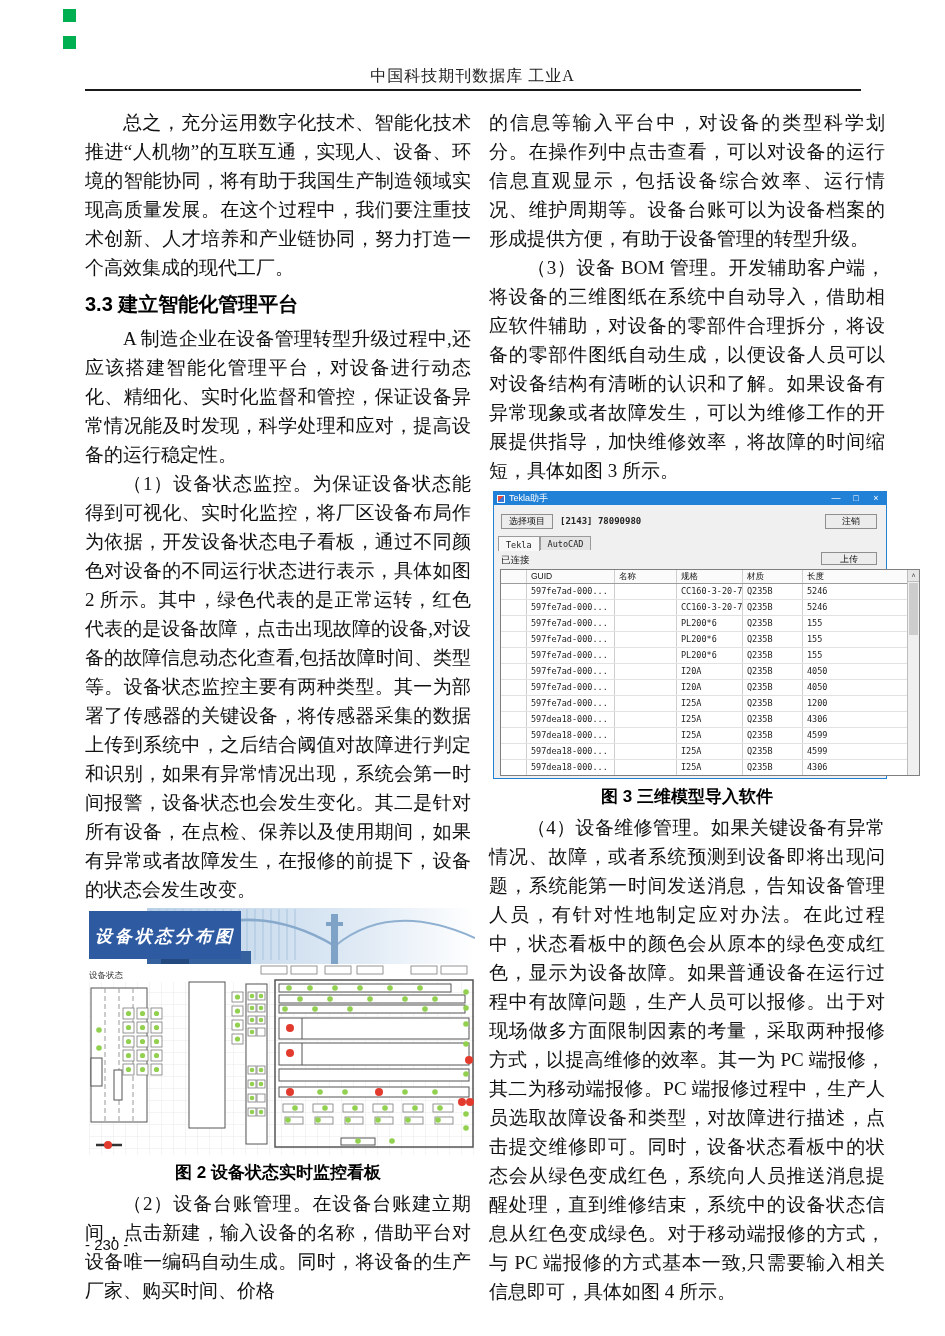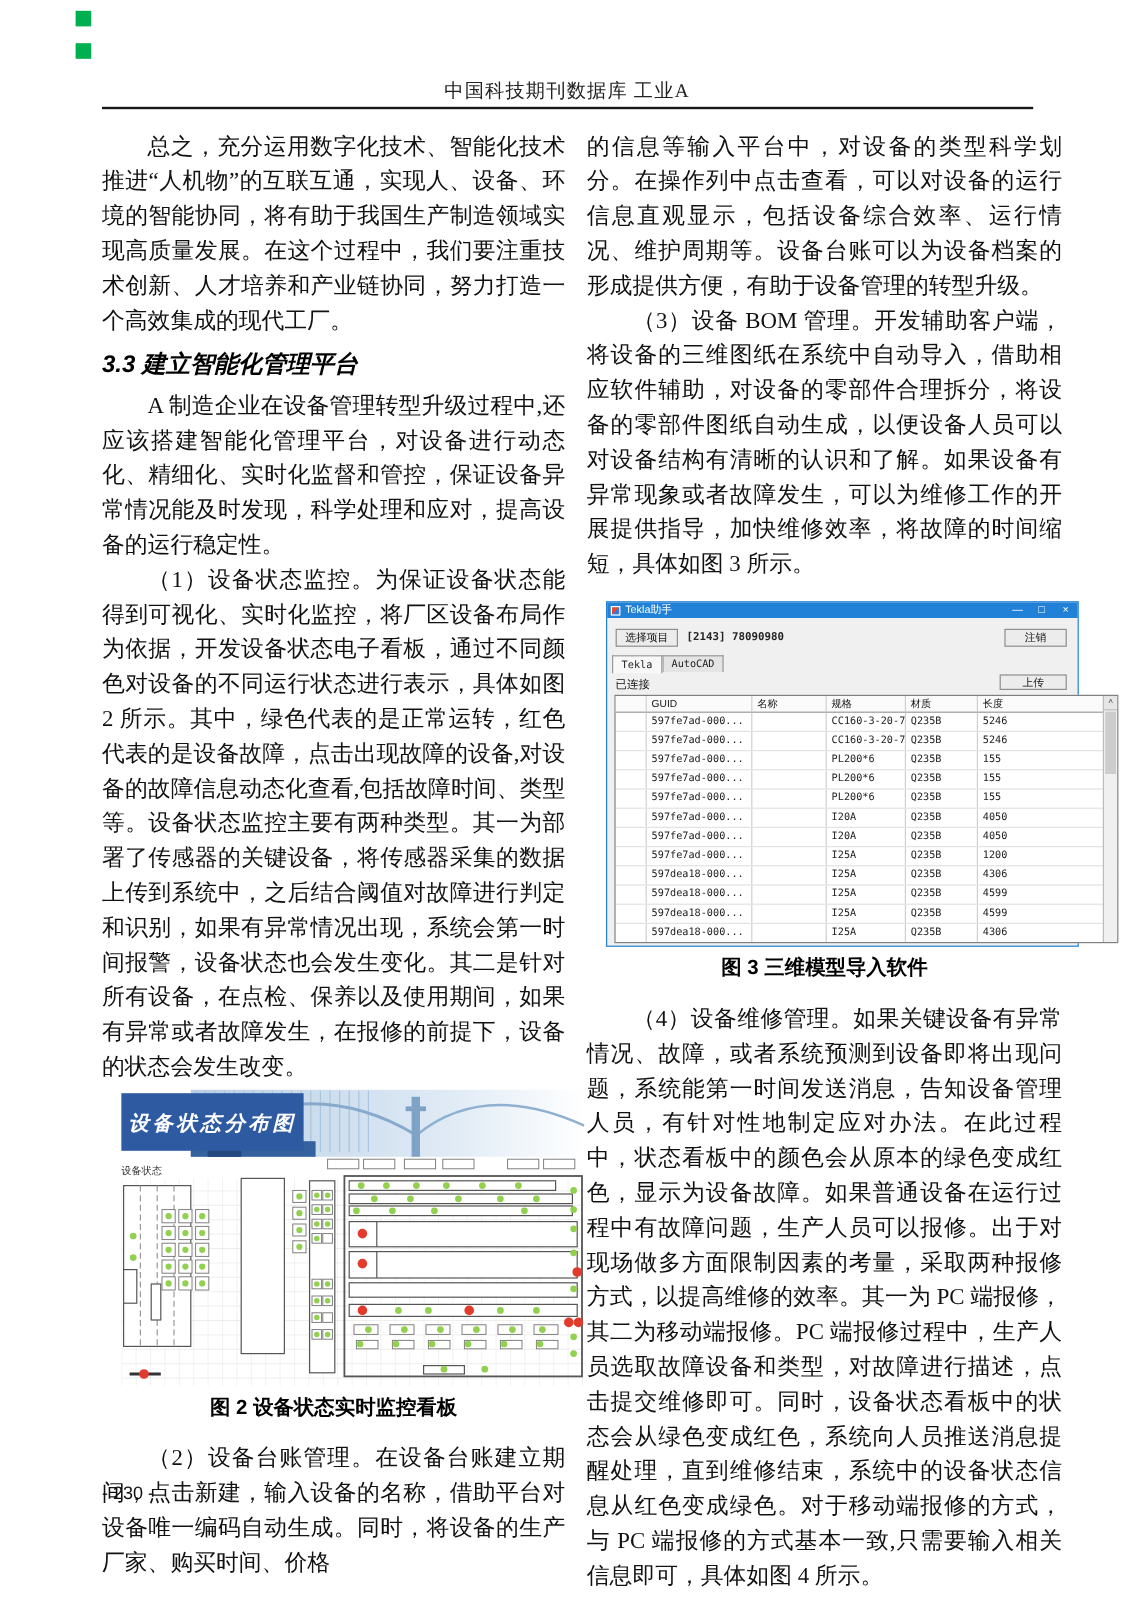--- a/index.html
+++ b/index.html
@@ -13,24 +13,24 @@
   .header-rule{position:absolute;top:89px;left:85px;width:776px;border-top:2px solid #1a1a1a;}
   .page-footer{position:absolute;left:85px;top:1236px;font-family:"Liberation Sans","DejaVu Sans",sans-serif;
                font-size:15px;color:#111;}
   
   .col{position:absolute;top:108px;width:386px;}
   #col-left{left:85px;}
   #col-right{left:489px;width:396px;}
   .col p{margin:0;font-size:19px;line-height:29px;text-align:justify;}
   .col p.indent{text-indent:2em;}
   h3.sec{margin:7px 0 5px 0;font-family:"Liberation Sans","DejaVu Sans",sans-serif;
-         font-weight:bold;font-size:20px;line-height:30px;color:#000;font-style:italic;}
+         font-weight:bold;font-size:20px;line-height:30px;color:#000;}
   .figcap{margin:6px 0 4px 0;text-align:center;font-family:"Liberation Sans","DejaVu Sans",sans-serif;
           font-weight:bold;font-size:17px;line-height:24px;color:#000;}
-  figure{margin:16px;padding:0;}
+  figure{margin:4px;padding:0;}
   
   .fig2{margin-top:4px;}
   .fig2 svg{display:block;}
   .banner-title{fill:#fff;font-family:"Liberation Serif","DejaVu Serif",serif;
                 font-style:italic;font-weight:bold;font-size:17px;letter-spacing:3px;}
   .legend-label{font-family:"Liberation Sans","DejaVu Sans",sans-serif;font-size:8.5px;fill:#333;}
   .pbox{fill:#fff;stroke:#7a7a7a;stroke-width:0.8;}
   .pline{fill:#fff;stroke:#555;stroke-width:1;}
   .gd{fill:var(--theme-green,#92d050);}
   .rd{fill:var(--theme-red,#e23b2e);}

